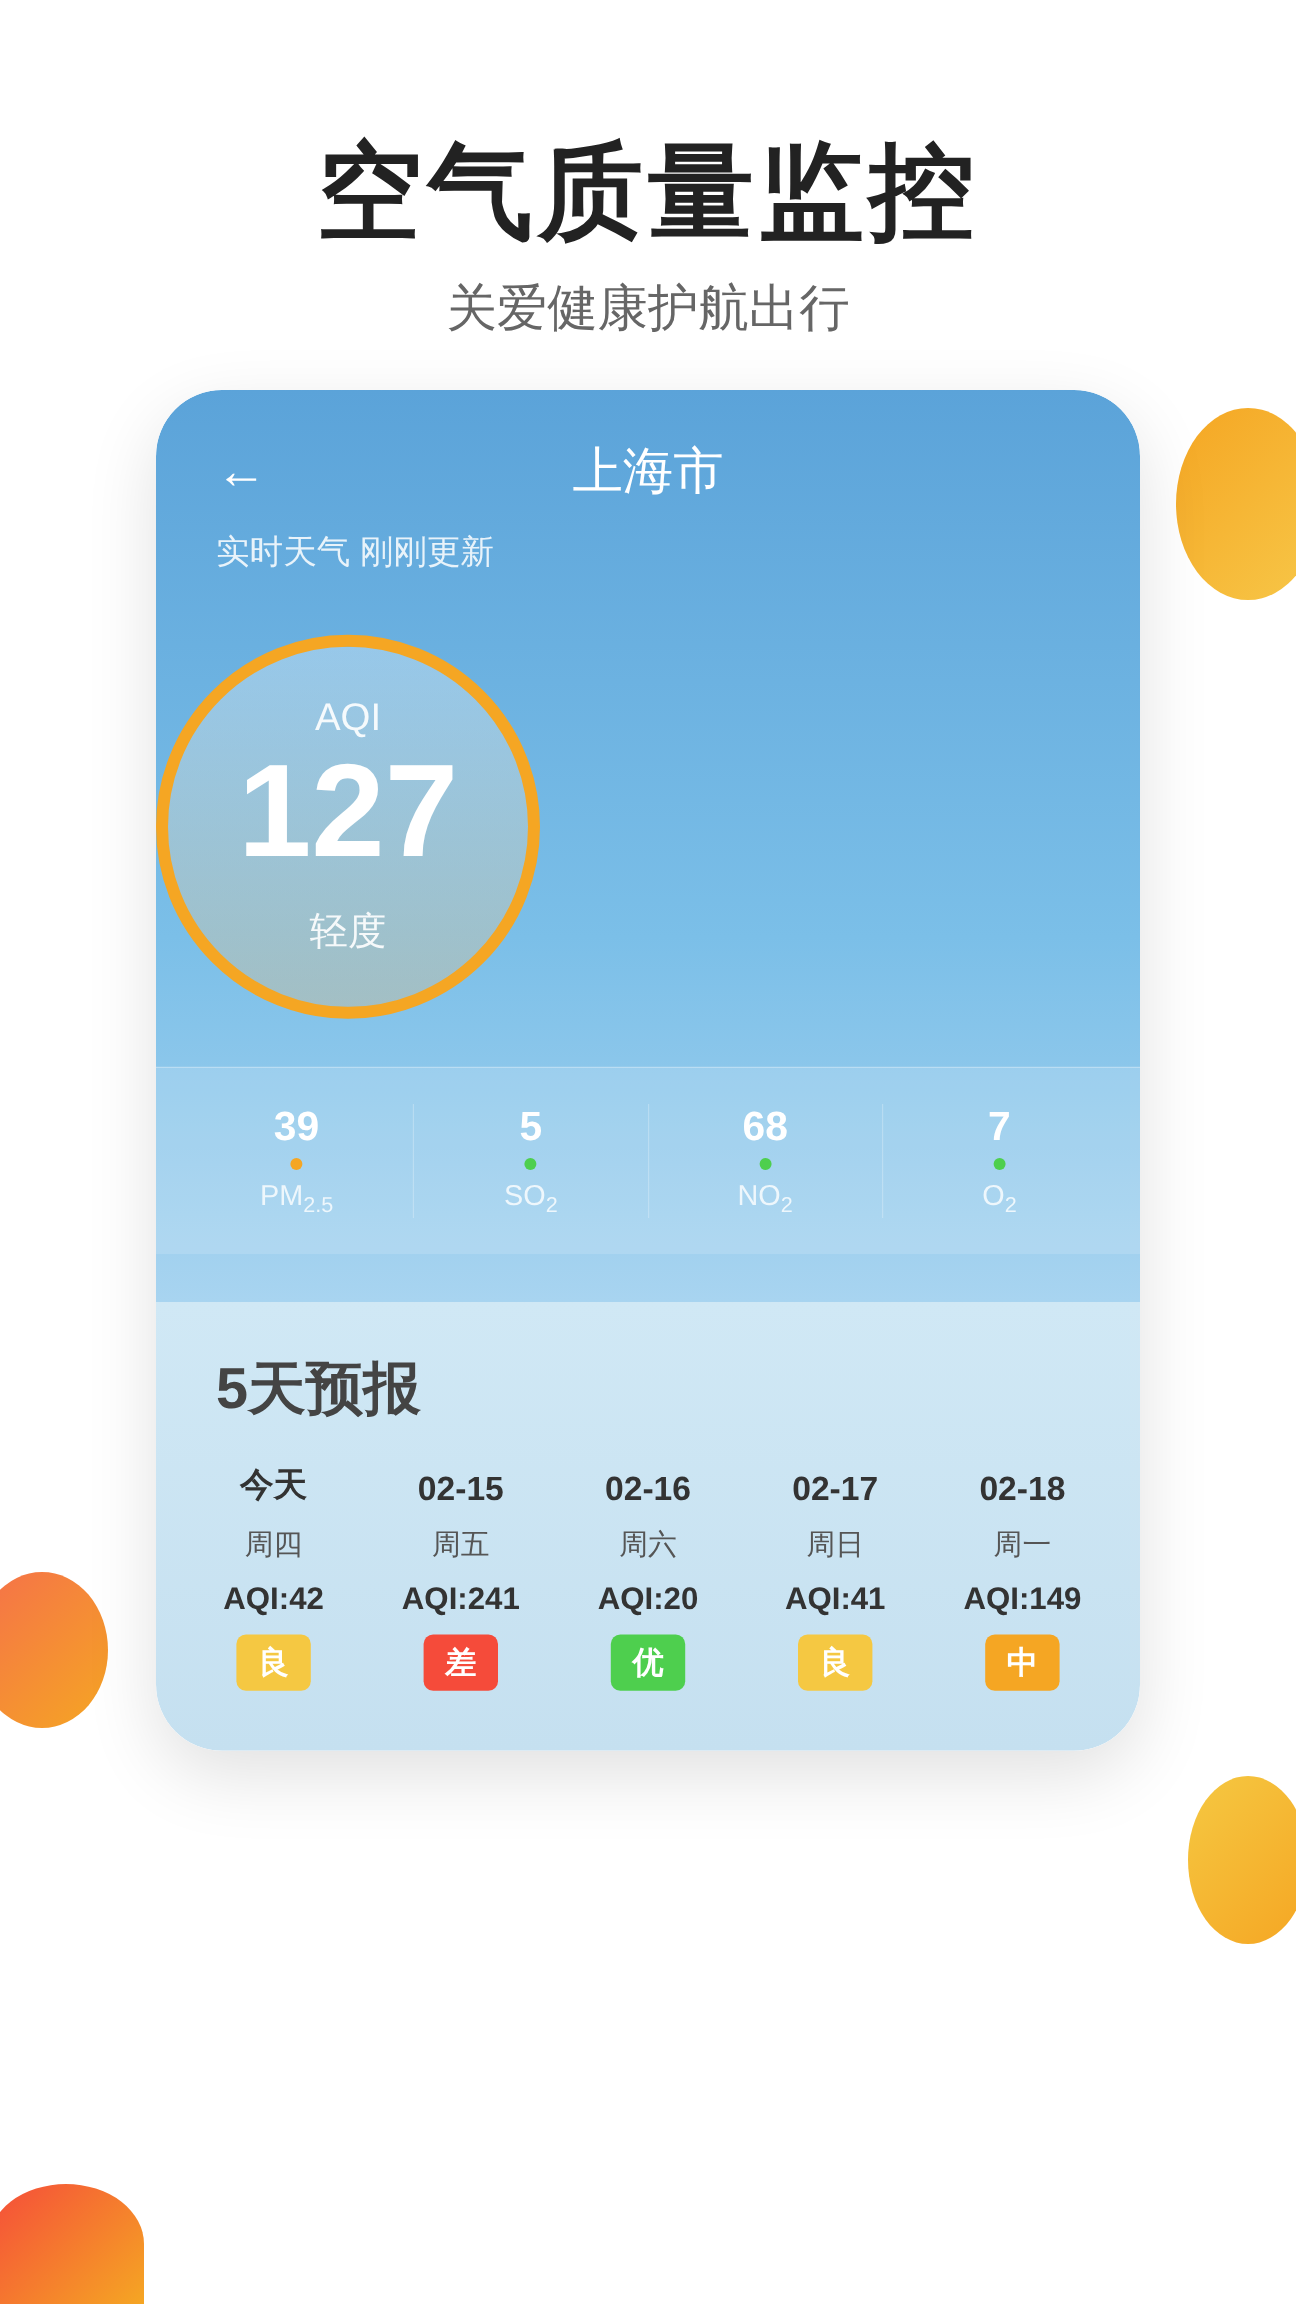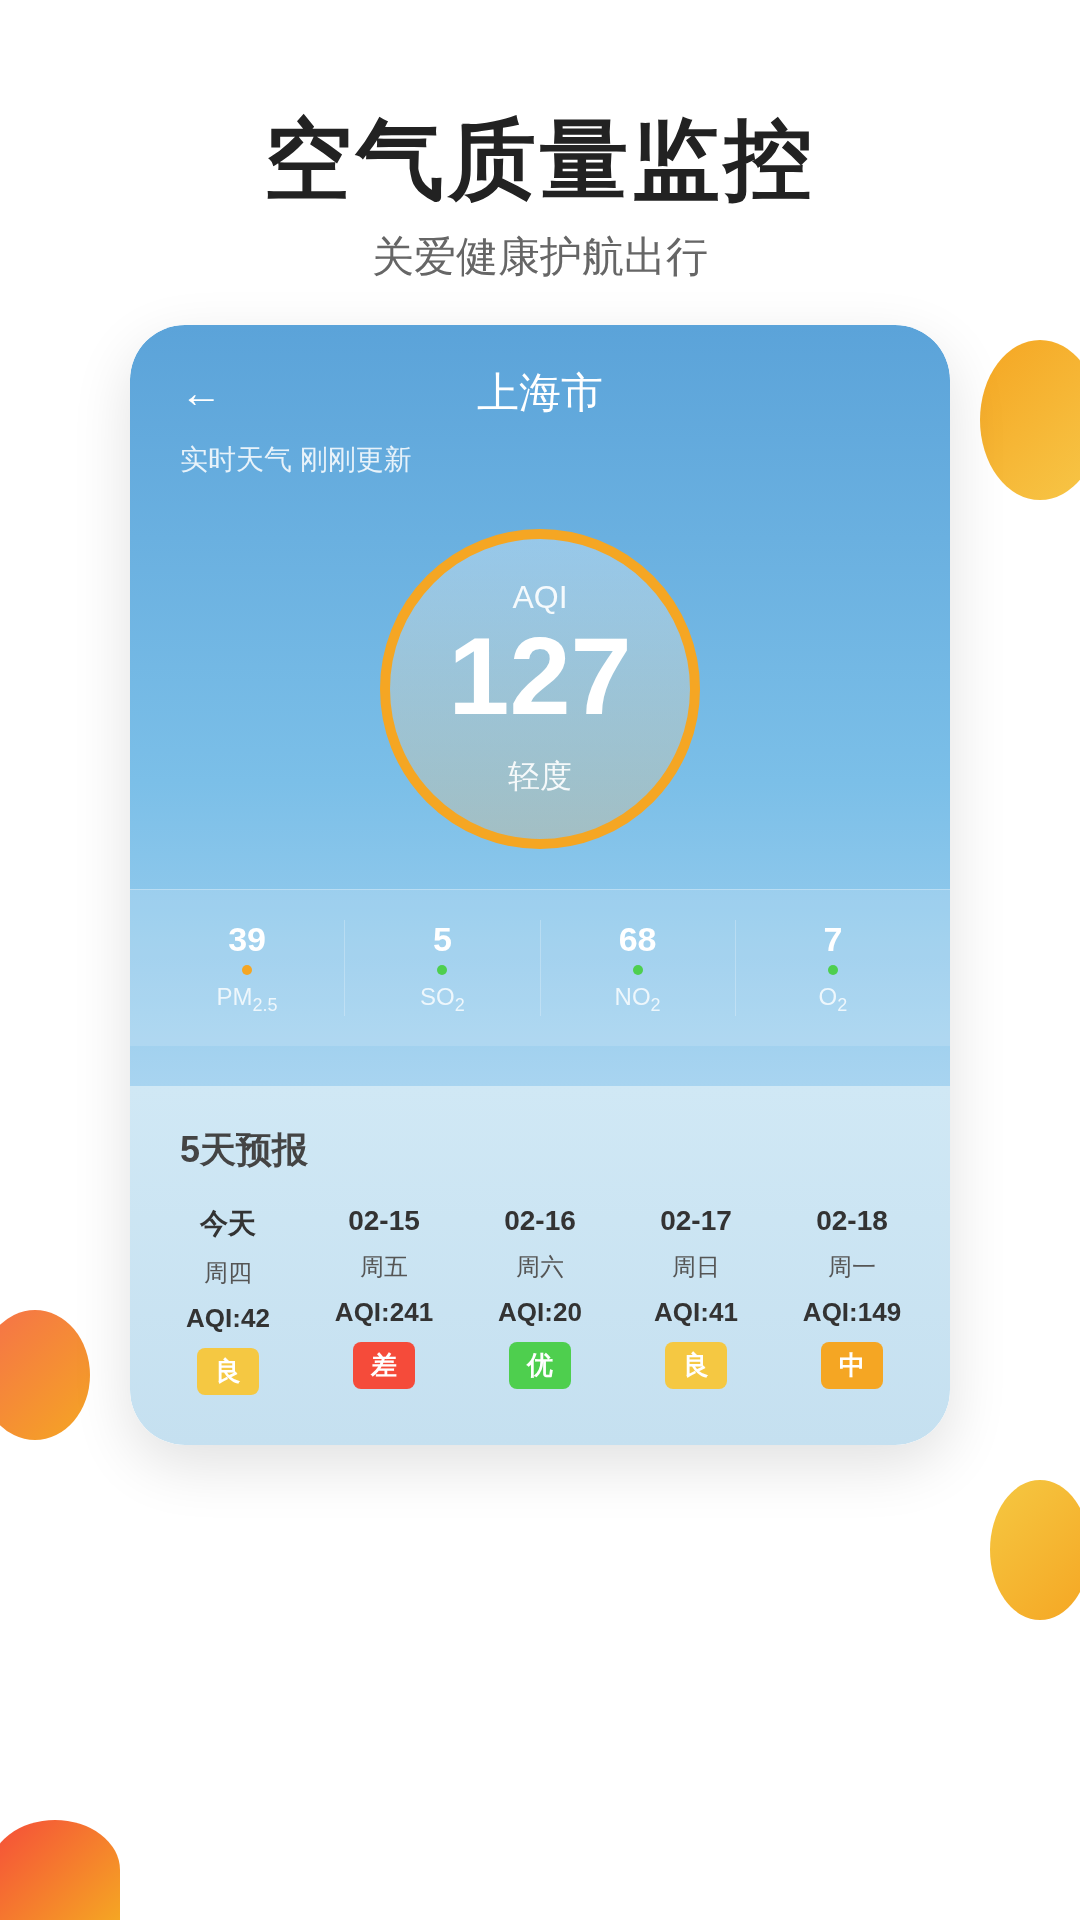--- a/index.html
+++ b/index.html
@@ -120,21 +120,21 @@
     
     .status-bar {
       padding: 0 50px 30px 50px;
       color: rgba(255,255,255,0.85);
       font-size: 28px;
     }
 
     
     .aqi-circle-container {
       display: flex;
-      justify-content: center;
+      justify-content: flex-start;
       align-items: center;
       padding: 20px 0 40px 0;
     }
     .aqi-circle {
       width: 320px;
       height: 320px;
       border-radius: 50%;
       border: 10px solid #f5a623;
       background: linear-gradient(180deg, rgba(255,255,255,0.3) 0%, rgba(210,185,140,0.4) 100%);
       display: flex;
@@ -204,28 +204,29 @@
     }
 
     
     .forecast-section {
       background: linear-gradient(180deg, #d0e8f5 0%, #c5e0f0 100%);
       padding: 30px 0 0 0;
       border-radius: 0 0 55px 55px;
     }
     .forecast-title {
       padding: 10px 50px 20px 50px;
-      font-size: 36px;
+      font-size: 48px;
       font-weight: 600;
       color: #444444;
     }
     .forecast-days {
       display: flex;
       padding: 10px 20px 50px 20px;
       gap: 0;
+      align-items: flex-end;
     }
     .forecast-day {
       flex: 1;
       display: flex;
       flex-direction: column;
       align-items: center;
       gap: 14px;
     }
     .day-name {
       font-size: 28px;

